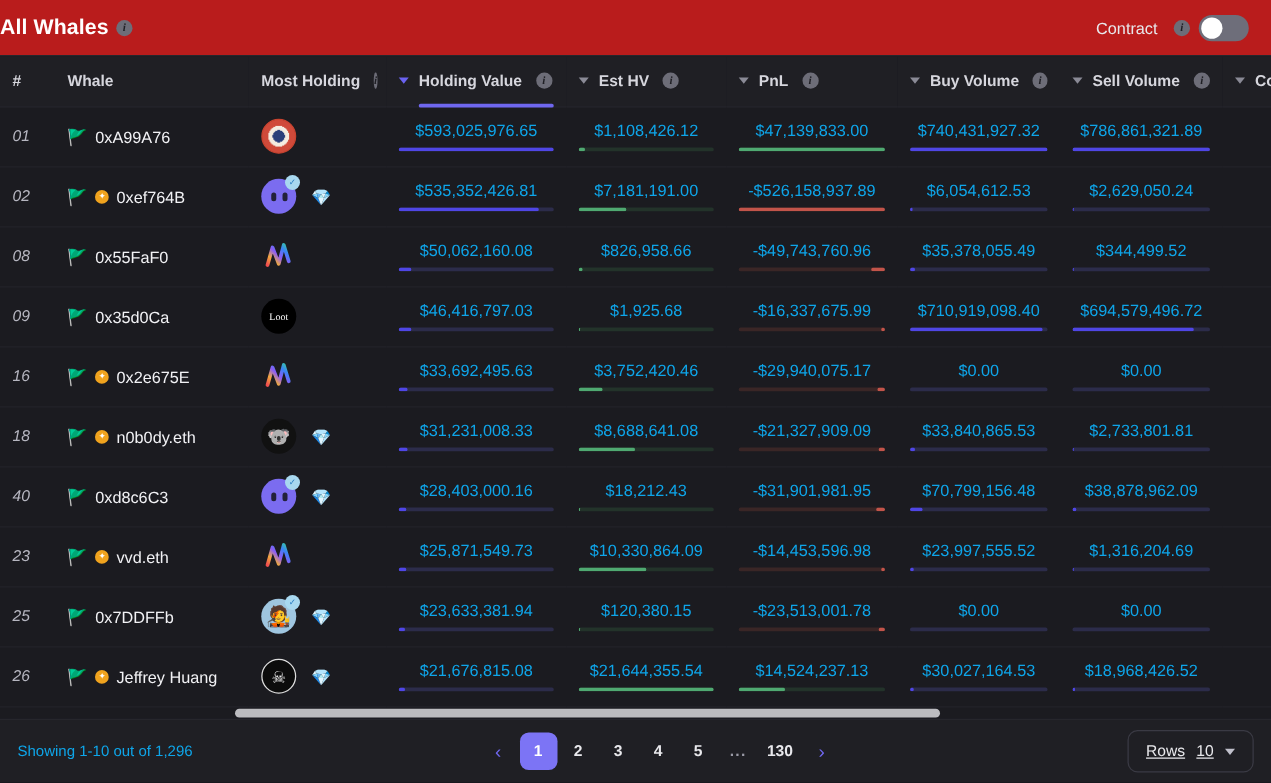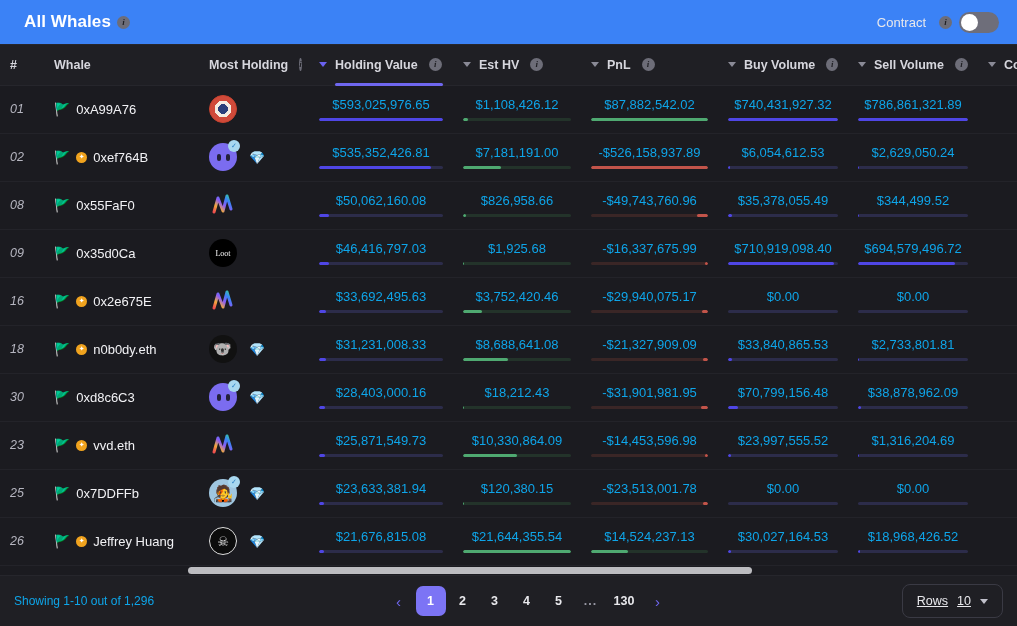--- a/index.html
+++ b/index.html
@@ -15,22 +15,22 @@
     width: 1017px; height: 626px;
     display: flex; flex-direction: column;
     background: #1b1b20;
     position: relative;
   }
 
   
   .titlebar {
     height: 45px; min-height: 45px;
     display: flex; align-items: center;
-    padding: 0 18px 0 24px;
-    background: #3b82f6;
+    padding: 0 18px 0 0;
+    background: #b91c1c;
     border-bottom: 1px solid #26262c;
   }
   .title {
     font-size: 17px; font-weight: bold; letter-spacing: .1px;
     color: #ffffff;
   }
   .info-icon {
     display: inline-flex; align-items: center; justify-content: center;
     width: 13px; height: 13px; border-radius: 50%;
     background: #6d6d78; color: #1f1f24;
@@ -308,21 +308,21 @@
                 <div class="bar-fill blue" style="width: 100%;"></div>
               </div>
             </td>
             <td class="val-cell">
               <span class="val">$1,108,426.12</span>
               <div class="bar-track green">
                 <div class="bar-fill green" style="width: 5%;"></div>
               </div>
             </td>
             <td class="val-cell">
-              <span class="val">$87,882,542.02</span>
+              <span class="val">$47,139,833.00</span>
               <div class="bar-track green">
                 <div class="bar-fill green" style="width: 100%;"></div>
               </div>
             </td>
             <td class="val-cell">
               <span class="val">$740,431,927.32</span>
               <div class="bar-track blue">
                 <div class="bar-fill blue" style="width: 100%;"></div>
               </div>
             </td>
@@ -588,21 +588,21 @@
             </td>
             <td class="val-cell">
               <span class="val">$2,733,801.81</span>
               <div class="bar-track blue">
                 <div class="bar-fill blue" style="width: 1%;"></div>
               </div>
             </td>
             <td></td>
           </tr>
           <tr>
-            <td class="rank">30</td>
+            <td class="rank">40</td>
             <td>
               <div class="whale-cell">
                 <span class="flag-icon" style="filter: hue-rotate(170deg) saturate(2);">🚩</span>
                 <span class="whale-name">0xd8c6C3</span>
               </div>
             </td>
             <td>
               <div class="most-cell">
                 <div class="avatar av-blur">
                   <span class="eye l"></span>

